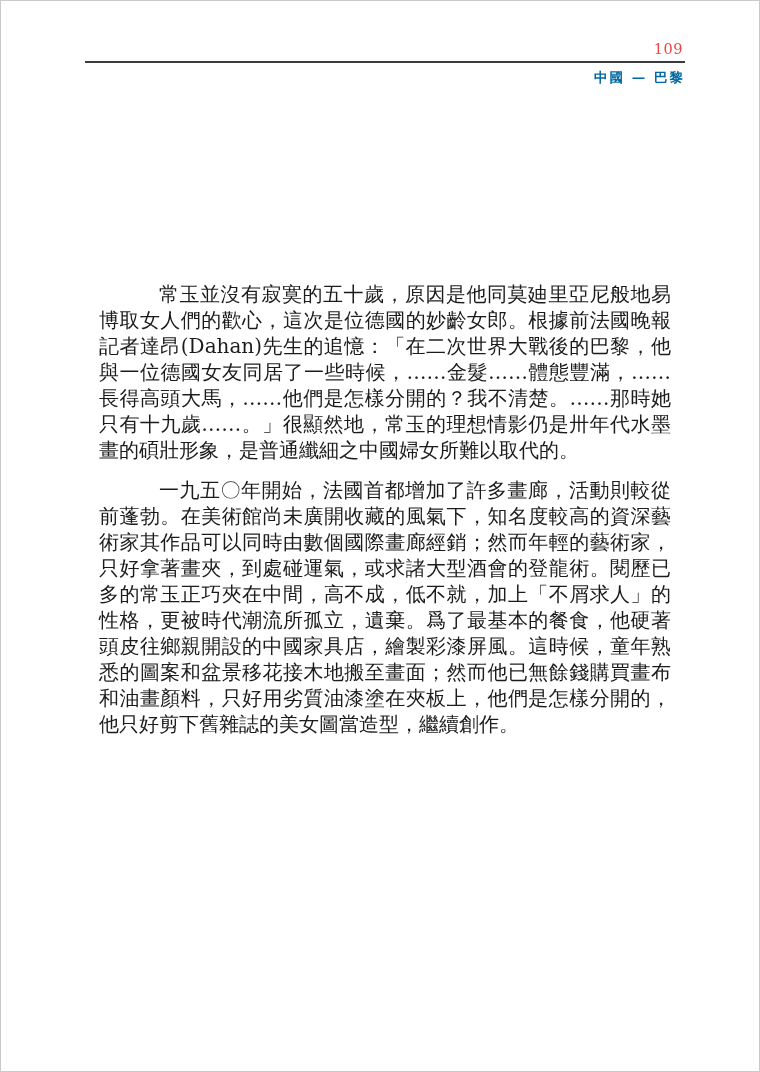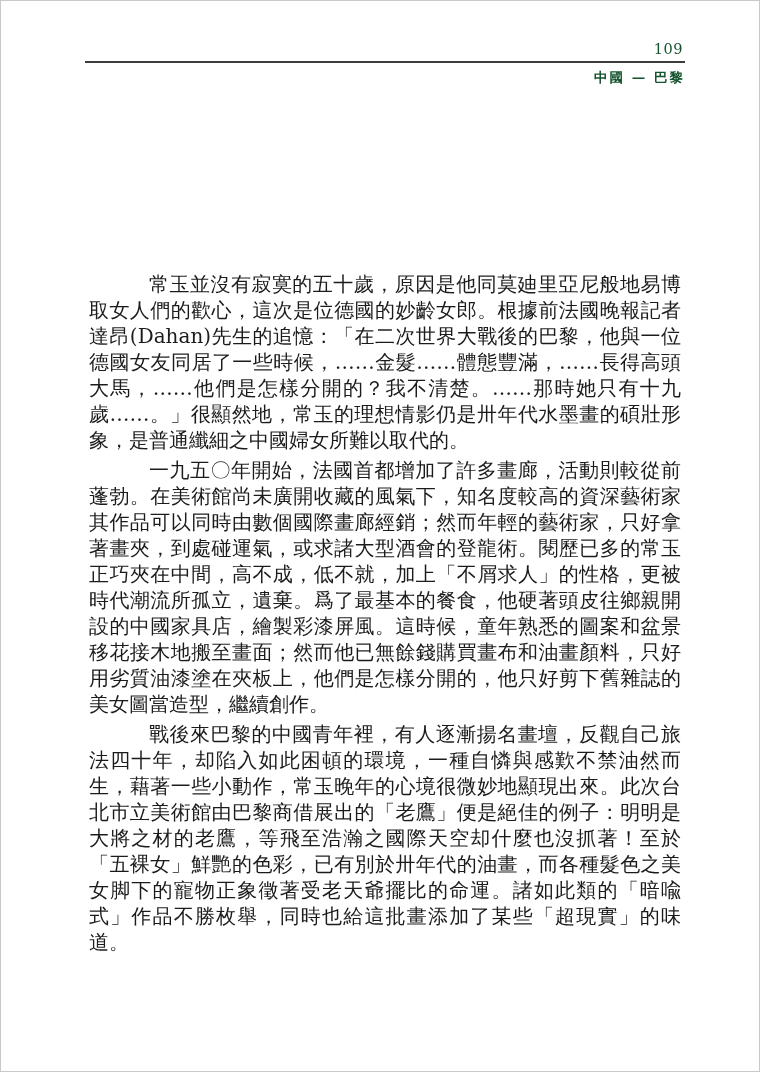--- a/index.html
+++ b/index.html
@@ -22,69 +22,68 @@
     left: 84px;
     top: 0;
     width: 600px;
   }
   .pagenum {
     position: absolute;
     top: 40px;
     right: 2px;
     font-size: 14.5px;
     letter-spacing: 0.5px;
-    color: #14532d;
+    color: #ef4444;
     font-family: "DejaVu Serif", "Liberation Serif", serif;
     margin-left: 32px;
   }
   .header-rule {
     position: absolute;
     top: 60px;
     left: 0;
     width: 600px;
     height: 2px;
     background: #3c3c3c;
   }
   .runtitle {
     position: absolute;
     top: 68px;
     right: 0px;
     font-size: 13.5px;
     font-weight: bold;
     letter-spacing: 2px;
-    color: #14532d;
+    color: #0369a1;
     white-space: nowrap;
   }
   .body-text {
     position: absolute;
     left: 84px;
     top: 266px;
     width: 600px;
     font-size: 20px;
     line-height: 26px;
     text-align: justify;
     text-justify: inter-ideograph;
     color: #1b1b1b;
   }
   .body-text p {
-    margin: 4px;
+    margin: 14px;
     padding: 0;
     text-indent: 3em;
   }
 </style>
 </head>
 <body>
 
 <div class="page">
 
   <div class="header-block">
     <div class="pagenum">109</div>
     <div class="header-rule"></div>
     <div class="runtitle">中國 — 巴黎</div>
   </div>
 
   <div class="body-text">
     <p>常玉並沒有寂寞的五十歲，原因是他同莫廸里亞尼般地易博取女人們的歡心，這次是位德國的妙齡女郎。根據前法國晚報記者達昂(Dahan)先生的追憶：「在二次世界大戰後的巴黎，他與一位德國女友同居了一些時候，……金髮……體態豐滿，……長得高頭大馬，……他們是怎樣分開的？我不清楚。……那時她只有十九歲……。」很顯然地，常玉的理想情影仍是卅年代水墨畫的碩壯形象，是普通纖細之中國婦女所難以取代的。</p>
     <p>一九五〇年開始，法國首都增加了許多畫廊，活動則較從前蓬勃。在美術館尚未廣開收藏的風氣下，知名度較高的資深藝術家其作品可以同時由數個國際畫廊經銷；然而年輕的藝術家，只好拿著畫夾，到處碰運氣，或求諸大型酒會的登龍術。閱歷已多的常玉正巧夾在中間，高不成，低不就，加上「不屑求人」的性格，更被時代潮流所孤立，遺棄。爲了最基本的餐食，他硬著頭皮往鄉親開設的中國家具店，繪製彩漆屏風。這時候，童年熟悉的圖案和盆景移花接木地搬至畫面；然而他已無餘錢購買畫布和油畫顏料，只好用劣質油漆塗在夾板上，他們是怎樣分開的，他只好剪下舊雜誌的美女圖當造型，繼續創作。</p>
-    <p>戰後來巴黎的中國青年裡，有人逐漸揚名畫壇，反觀自己旅法四十年，却陷入如此困頓的環境，一種自憐與感歎不禁油然而生，藉著一些小動作，常玉晚年的心境很微妙地顯現出來。此次台北市立美術館由巴黎商借展出的「老鷹」便是絕佳的例子：明明是大將之材的老鷹，等飛至浩瀚之國際天空却什麼也沒抓著！至於「五裸女」鮮艷的色彩，已有別於卅年代的油畫，而各種髮色之美女脚下的寵物正象徵著受老天爺擺比的命運。諸如此類的「暗喩式」作品不勝枚舉，同時也給這批畫添加了某些「超現實」的味道。</p>
   </div>
 
 </div>
 
 </body></html>

